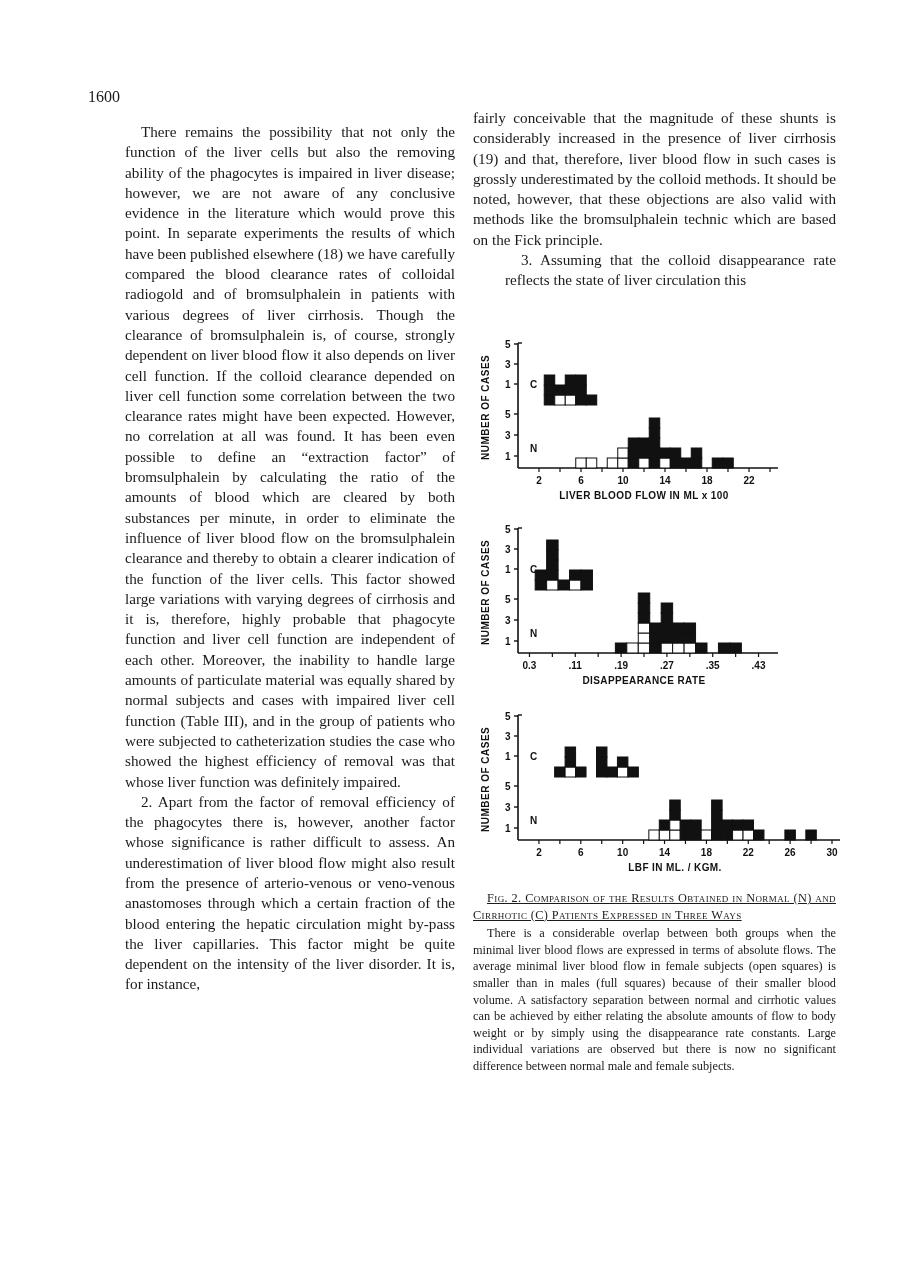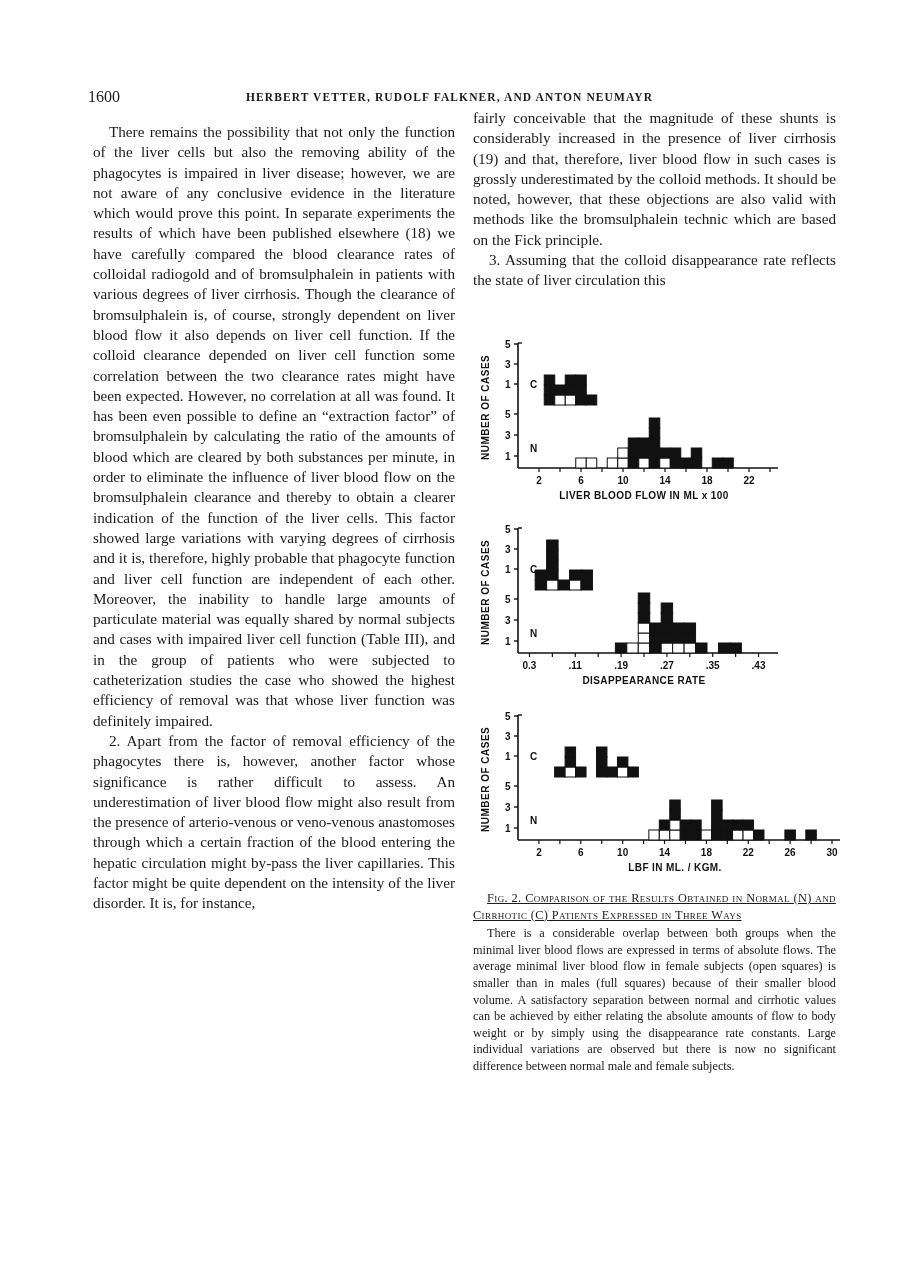--- a/index.html
+++ b/index.html
@@ -4,34 +4,33 @@
 <style>
   html, body { margin:0; padding:0; background:#ffffff; }
   body { width:907px; height:1261px; position:relative; overflow:hidden; font-family:"Liberation Serif", "DejaVu Serif", serif; color:#1a1a1a; }
   .header { position:absolute; top:88px; left:88px; width:760px; height:22px; }
   .page-num { position:absolute; left:0; top:0; font-size:16px; font-weight:normal; }
   .running-head { position:absolute; left:158px; top:3px; font-size:11.5px; font-weight:bold; letter-spacing:1.1px; }
   .col { position:absolute; font-size:15.2px; line-height:20.3px; text-align:justify; }
   .col-left { left:93px; top:122px; width:362px; }
   .col-right { left:473px; top:108px; width:363px; }
   .col p { margin:0; text-indent:0; }
-  .col p.indent { text-indent:16px; }
+  .col p.indent { text-indent:16px;margin-left:32px; }
   .col p.noind { text-indent:0; }
   .figure { position:absolute; left:470px; top:340px; width:380px; }
   .caption { position:absolute; left:473px; top:890px; width:363px; font-size:12.3px; line-height:16.6px; text-align:justify; }
   .caption .title { font-variant:small-caps; letter-spacing:0.4px; text-indent:14px; margin:0 0 2px 0;text-decoration:underline; }
   .caption .body { text-indent:14px; margin:0; }
   svg text { font-family:"Liberation Sans", "DejaVu Sans", sans-serif; font-weight:bold; fill:#111; }
 </style>
 </head>
 <body>
 
 <div class="header">
   <span class="page-num">1600</span>
-  <span class="running-head">HERBERT VETTER, RUDOLF FALKNER, AND ANTON NEUMAYR</span>
 </div>
 
 <div class="col col-left">
   <p class="indent">There remains the possibility that not only the function of the liver cells but also the removing ability of the phagocytes is impaired in liver disease; however, we are not aware of any conclusive evidence in the literature which would prove this point.  In separate experiments the results of which have been published elsewhere (18) we have carefully compared the blood clearance rates of colloidal radiogold and of bromsulphalein in patients with various degrees of liver cirrhosis. Though the clearance of bromsulphalein is, of course, strongly dependent on liver blood flow it also depends on liver cell function.  If the colloid clearance depended on liver cell function some correlation between the two clearance rates might have been expected.  However, no correlation at all was found.  It has been even possible to define an “extraction factor” of bromsulphalein by calculating the ratio of the amounts of blood which are cleared by both substances per minute, in order to eliminate the influence of liver blood flow on the bromsulphalein clearance and thereby to obtain a clearer indication of the function of the liver cells. This factor showed large variations with varying degrees of cirrhosis and it is, therefore, highly probable that phagocyte function and liver cell function are independent of each other.  Moreover, the inability to handle large amounts of particulate material was equally shared by normal subjects and cases with impaired liver cell function (Table III), and in the group of patients who were subjected to catheterization studies the case who showed the highest efficiency of removal was that whose liver function was definitely impaired.</p>
   <p class="indent">2. Apart from the factor of removal efficiency of the phagocytes there is, however, another factor whose significance is rather difficult to assess. An underestimation of liver blood flow might also result from the presence of arterio-venous or veno-venous anastomoses through which a certain fraction of the blood entering the hepatic circulation might by-pass the liver capillaries. This factor might be quite dependent on the intensity of the liver disorder.  It is, for instance,</p>
 </div>
 
 <div class="col col-right">
   <p class="noind">fairly conceivable that the magnitude of these shunts is considerably increased in the presence of liver cirrhosis (19) and that, therefore, liver blood flow in such cases is grossly underestimated by the colloid methods.  It should be noted, however, that these objections are also valid with methods like the bromsulphalein technic which are based on the Fick principle.</p>
   <p class="indent">3. Assuming that the colloid disappearance rate reflects the state of liver circulation this</p>

